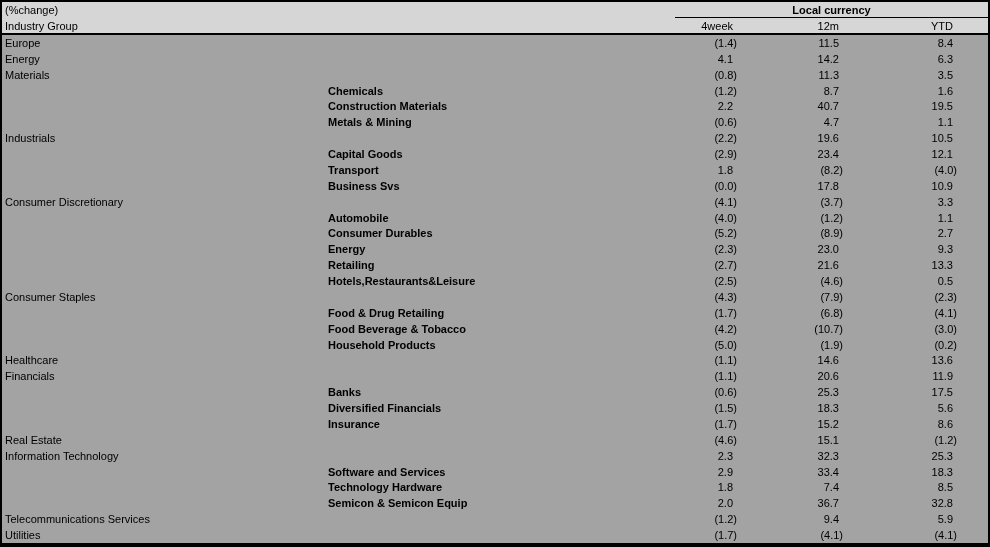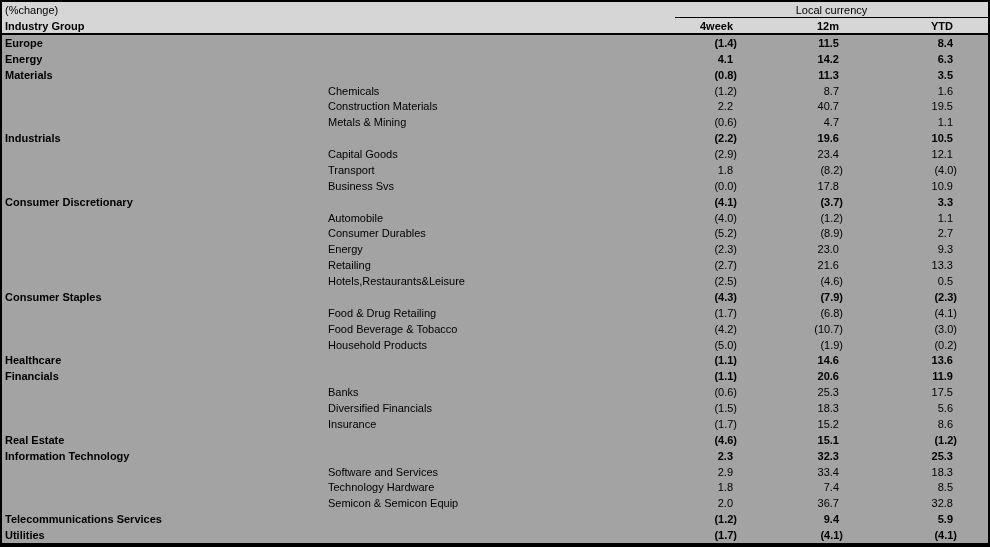--- a/index.html
+++ b/index.html
@@ -20,31 +20,31 @@
   .hrow { display: flex; align-items: center; }
   .hrow1 { height: 16px; }
   .hrow2 { height: 15px; }
   .hcell-left { padding-left: 3px; flex: 1; white-space: nowrap; }
   .currency-span {
     width: 313px;
     height: 100%;
     display: flex;
     align-items: center;
     justify-content: center;
-    font-weight: 400;
+    font-weight: 700;
     border-bottom: 1px solid #000000;
     box-sizing: border-box;
   }
-  .bold { font-weight: 700; }
+  .bold { font-weight: 400; }
   .divider { height: 2px; background: #000000; }
   .body { display: flex; flex-direction: column; height: 508px; }
   .row { display: flex; align-items: center; flex: 1; white-space: nowrap; }
   .label { flex: 1; box-sizing: border-box; overflow: hidden; }
   .label.group { padding-left: 3px; }
-  .label.sub { padding-left: 326px; font-weight: 400; }
+  .label.sub { padding-left: 326px; font-weight: 700; }
   .num {
     text-align: right;
     box-sizing: border-box;
     flex: none;
   }
   .num.w0 { width: 50px; }
   .num.w1 { width: 106px; }
   .num.w2 { width: 114px; }
   .num.pos { padding-right: 4px; }
   .tail { width: 31px; flex: none; }

